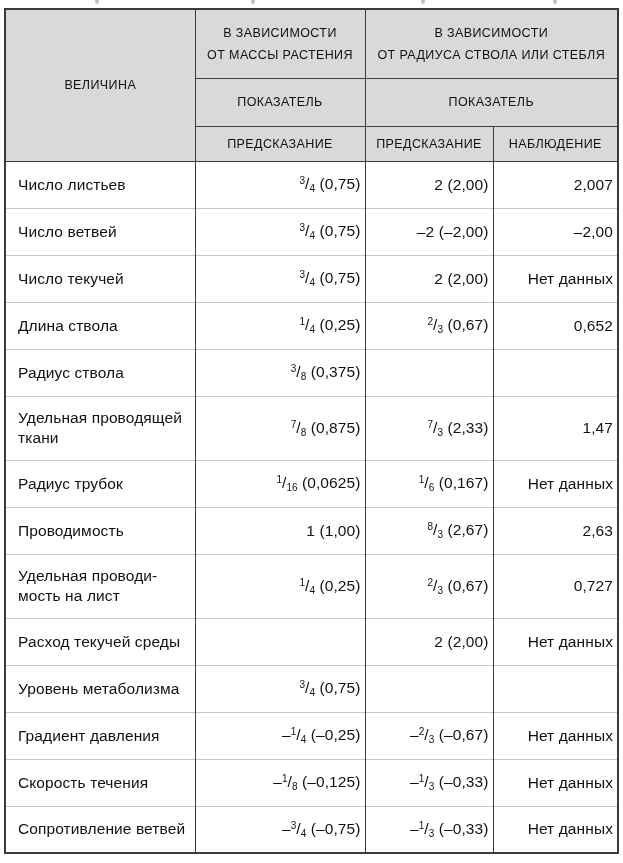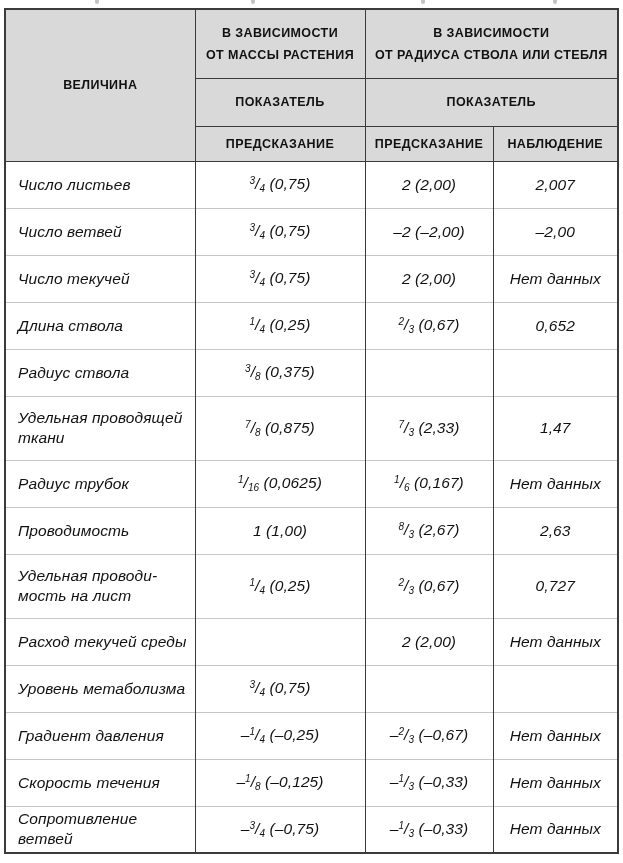--- a/index.html
+++ b/index.html
@@ -17,49 +17,49 @@
   .artifact{position:absolute;top:0;width:4px;height:4px;background:#a9a9a9;border-radius:0 0 2px 2px;opacity:.7;}
   table{
     position:absolute;left:4px;top:8px;
     width:613px;
     border-collapse:collapse;table-layout:fixed;
     border:2px solid var(--dark);
   }
   thead th{
     background:var(--hbg);
     border:1.5px solid var(--dark);
-    font-weight:bold;
+    font-weight:normal;
     font-size:12.5px;
     letter-spacing:.4px;
     text-align:center;
     vertical-align:middle;
     padding:2px 4px;
     white-space:pre-line;
     line-height:22px;
   }
   tr.h1{height:69px;}
   tr.h2{height:48px;margin-top:13px;}
   tr.h3{height:35px;}
-  tbody tr{height:47px;font-style:italic;}
+  tbody tr{height:47px;}
   tbody tr.row-tall{height:64px;}
   tbody td{
     border-left:1.5px solid var(--dark);
     border-top:1px solid var(--light);
     font-size:15.5px;
     vertical-align:middle;
     padding:2px 4px;
     letter-spacing:.1px;
   }
   tbody td.label{
     text-align:left;
     padding-left:12px;
     white-space:pre-line;
     line-height:20px;
   }
-  tbody td.val{text-align:center;}
+  tbody td.val{text-align:right;}
   td.val sup{font-size:10px;vertical-align:5px;letter-spacing:0;}
   td.val sub{font-size:10px;vertical-align:-3px;letter-spacing:0;}
 </style>
 </head>
 <body>
 
 <div class="artifact" style="left:95px"></div>
 <div class="artifact" style="left:251px"></div>
 <div class="artifact" style="left:421px"></div>
 <div class="artifact" style="left:553px"></div>

